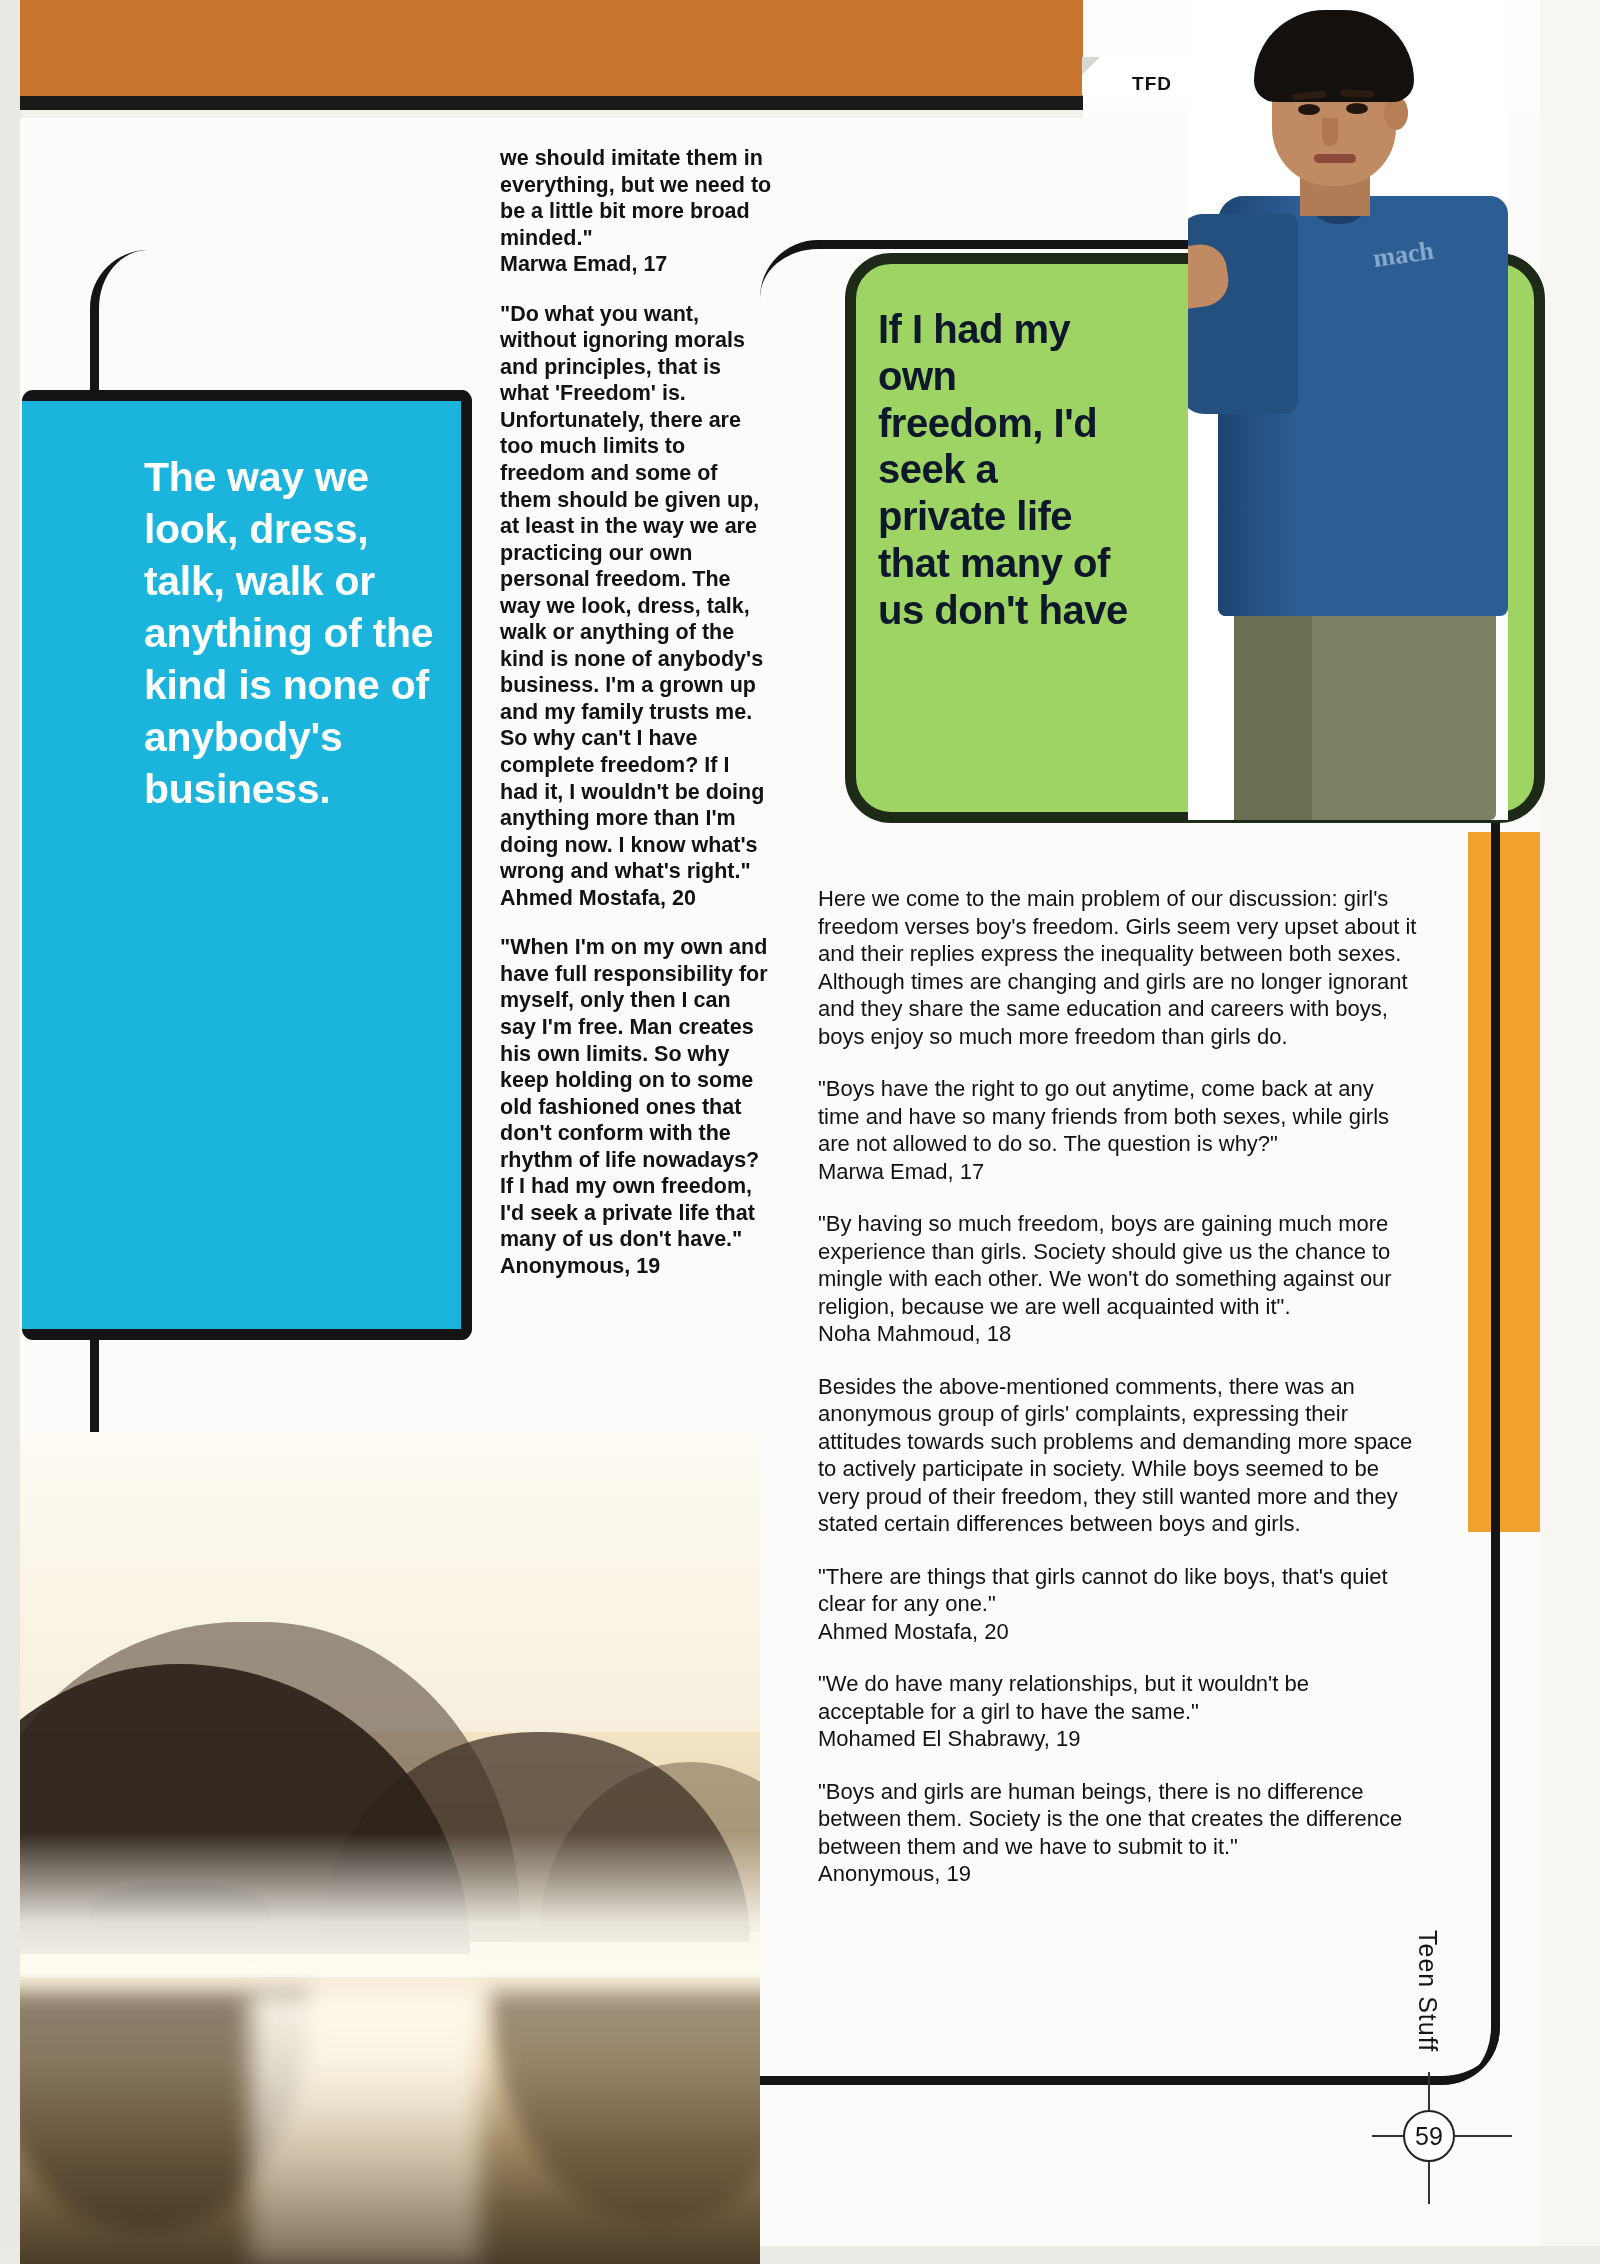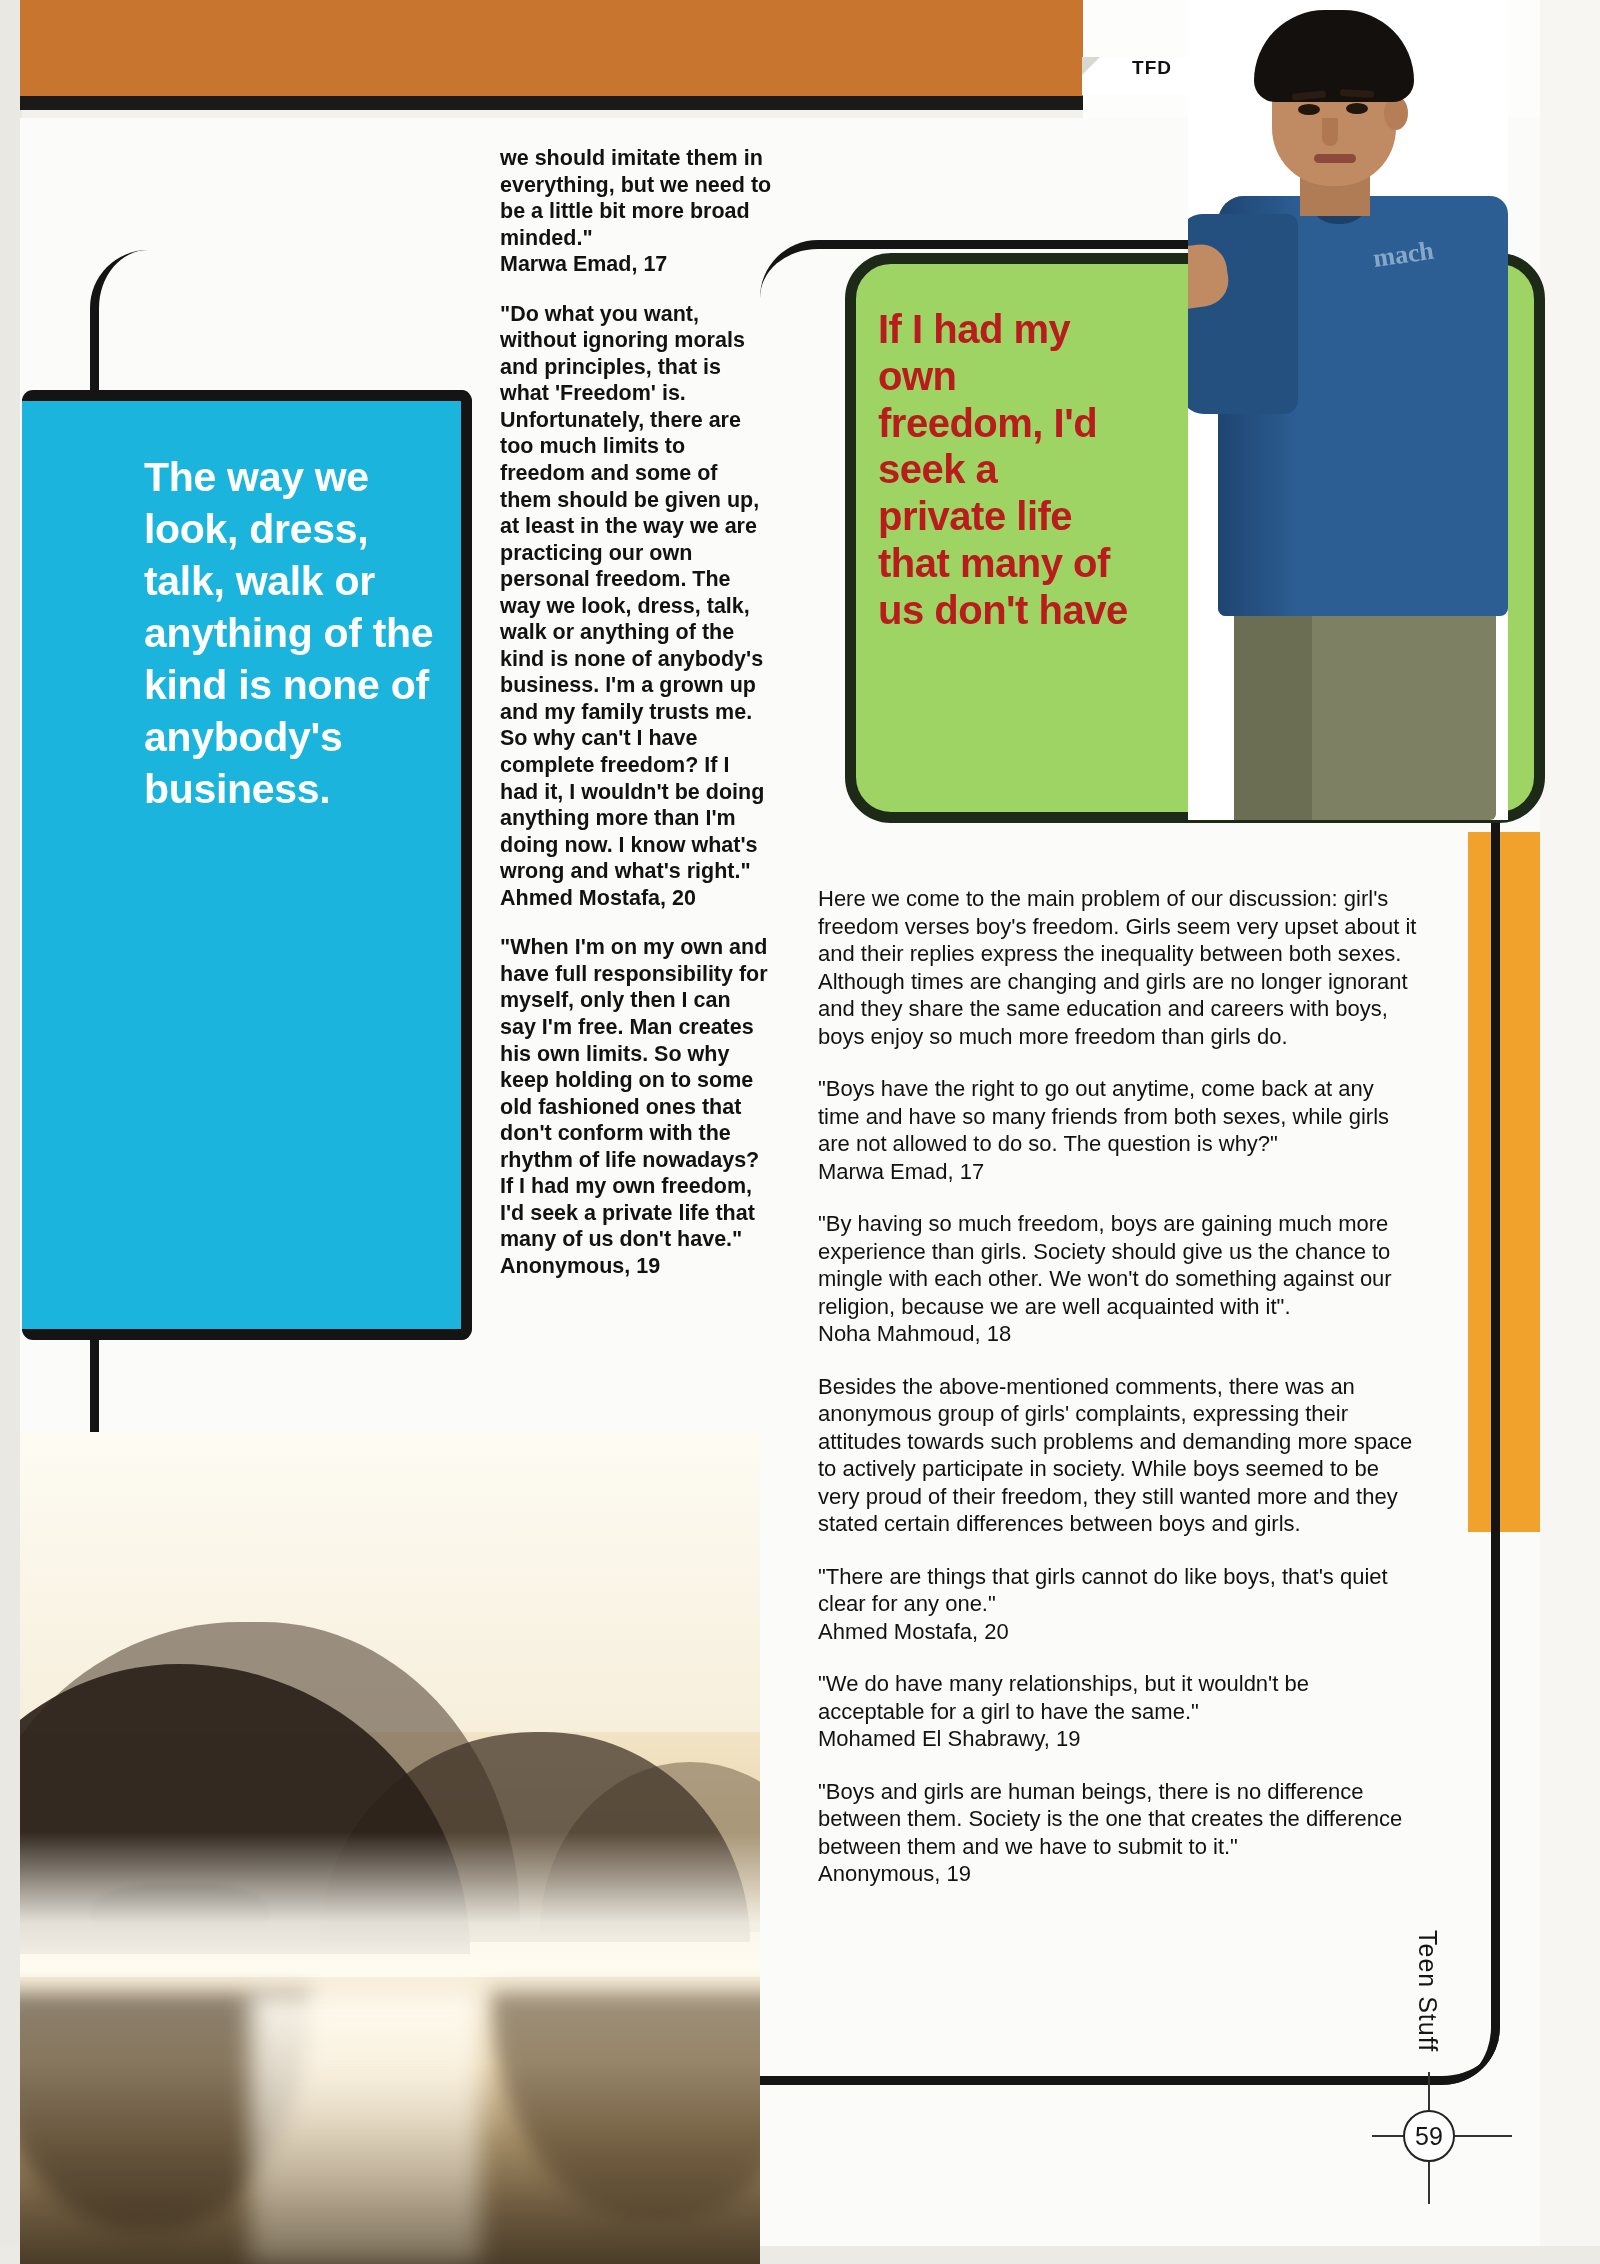--- a/index.html
+++ b/index.html
@@ -37,21 +37,21 @@
     position: absolute; left: 1083px; top: 0;
     width: 457px; height: 118px;
     background: #fdfdfb;
   }
 
   
   .tfd-flag {
     position: absolute; left: 1082px; top: 57px;
     width: 140px; height: 38px;
     background: #ffffff;
-    display: flex; align-items: flex-start; justify-content: center;
+    display: flex; align-items: flex-end; justify-content: center;
     z-index: 40;
   }
   .tfd-flag .tfd-text {
     font-weight: bold; font-size: 19px; letter-spacing: 1px;
     color: #111; font-family: "Liberation Sans", sans-serif;
   }
   .tfd-corner {
     position: absolute; left: 1082px; top: 57px;
     width: 0; height: 0;
     border-left: 18px solid #d8d8d2;
@@ -120,21 +120,21 @@
     width: 700px; height: 570px;
     background: #9ed464;
     border: 11px solid #1e2a18;
     border-radius: 46px;
     z-index: 8;
   }
   .green-box .quote-text {
     position: absolute;
     left: 22px; top: 42px;
     width: 250px;
-    color: #b91c1c;
+    color: #0f172a;
     font-weight: bold;
     font-size: 40px;
     line-height: 1.17;
     letter-spacing: -0.5px;
     font-family: "Liberation Sans", sans-serif;
   }
 
   
   .boy-photo {
     position: absolute;

